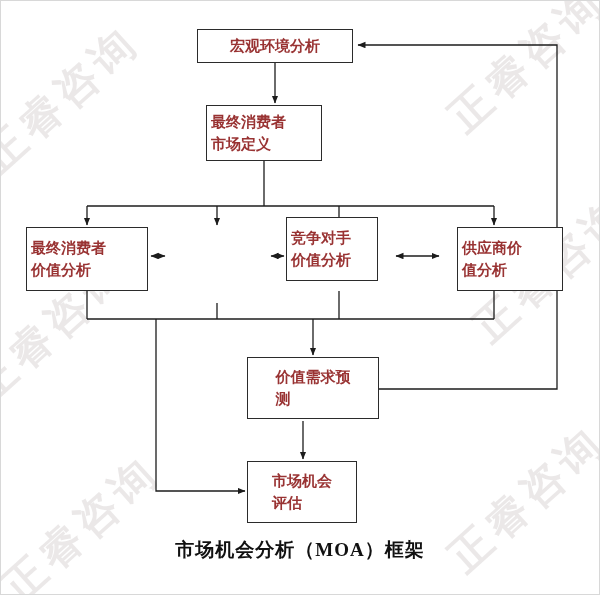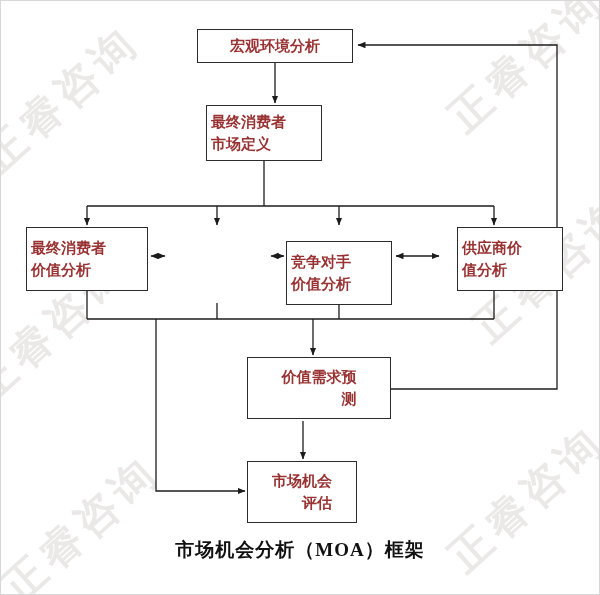--- a/index.html
+++ b/index.html
@@ -47,28 +47,28 @@
     color: var(--box-text, #993333);
     font-weight: bold;
     font-size: 15px;
     line-height: 1.5;
     display: flex;
     align-items: center;
     z-index: 2;
   }
   .node .txt { white-space: pre-line; display: block; }
   .node.left { justify-content: flex-start; text-align: left; padding-left: 4px; }
-  .node.center { justify-content: center; text-align: right; }
+  .node.center { justify-content: center; text-align: left; }
   .n-macro      { left:196px; top:28px;  width:156px; height:34px; }
   .n-marketdef  { left:205px; top:104px; width:116px; height:56px; padding-left:10px; }
   .n-consumer   { left:25px;  top:226px; width:122px; height:64px; }
   .n-channel    { left:166px; top:226px; width:100px; height:76px; }
-  .n-competitor { left:285px; top:240px; width:106px; height:64px; }
+  .n-competitor { left:285px; top:216px; width:92px; height:64px; }
   .n-supplier   { left:440px; top:226px; width:106px; height:64px;margin-left:16px; }
-  .n-forecast   { left:246px; top:356px; width:144px; height:62px; }
+  .n-forecast   { left:246px; top:356px; width:132px; height:62px; }
   .n-eval       { left:246px; top:460px; width:110px; height:62px; }
   #title {
     position: absolute;
     left: 0; top: 536px;
     width: 100%;
     text-align: center;
     font-size: 19px;
     font-weight: bold;
     letter-spacing: 1px;
     color: var(--title, #111);

